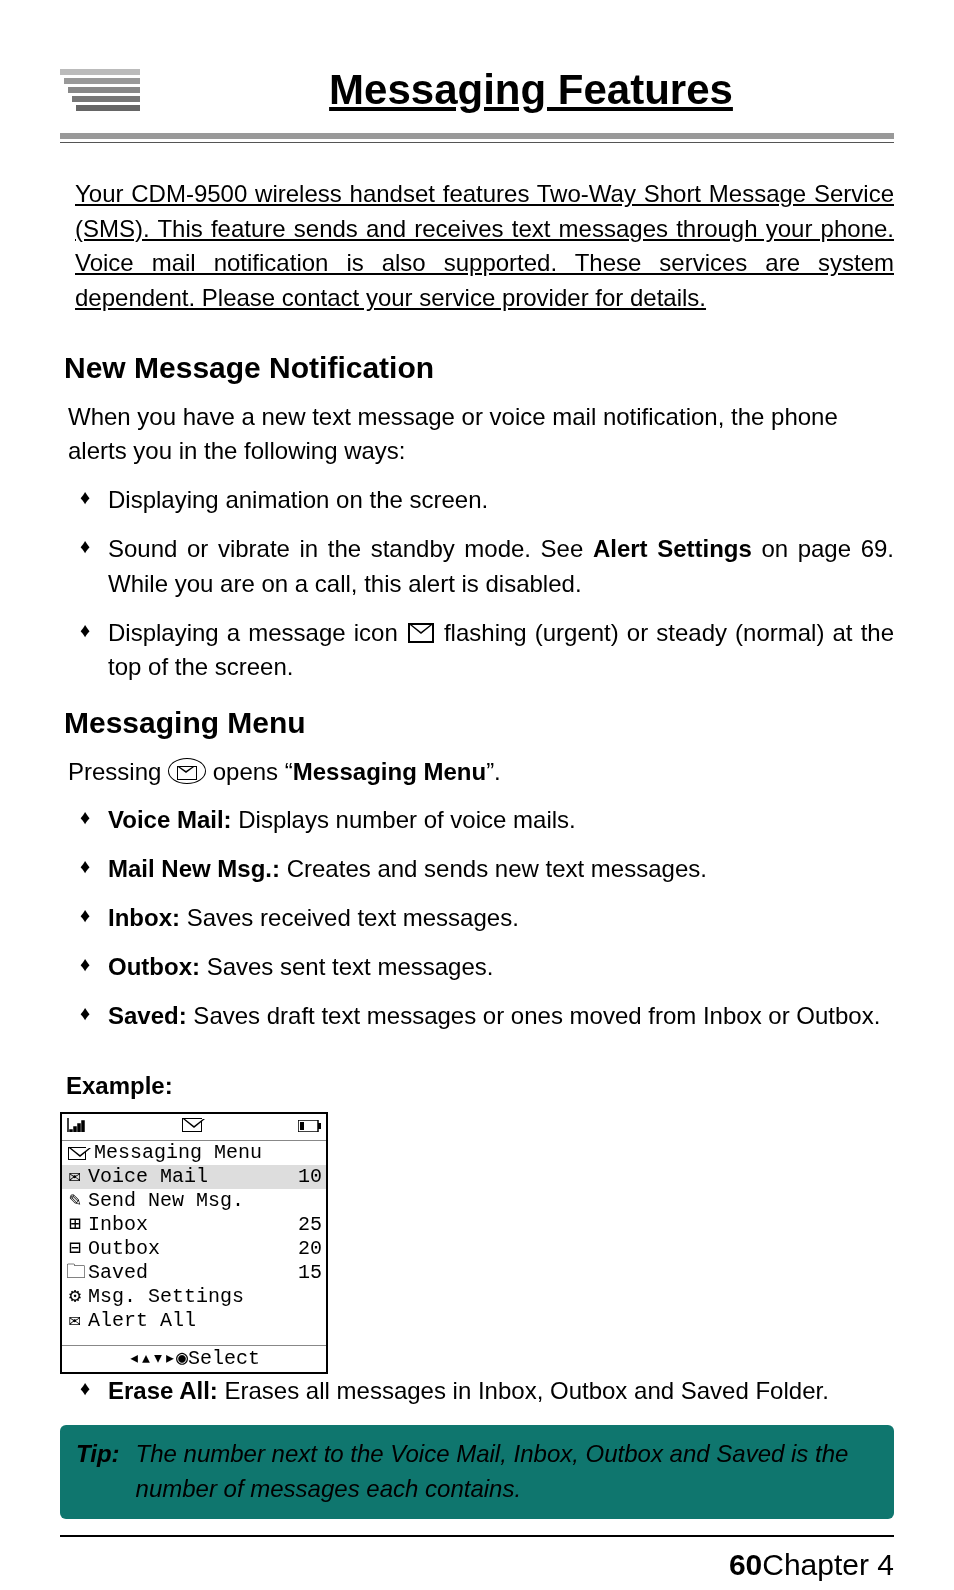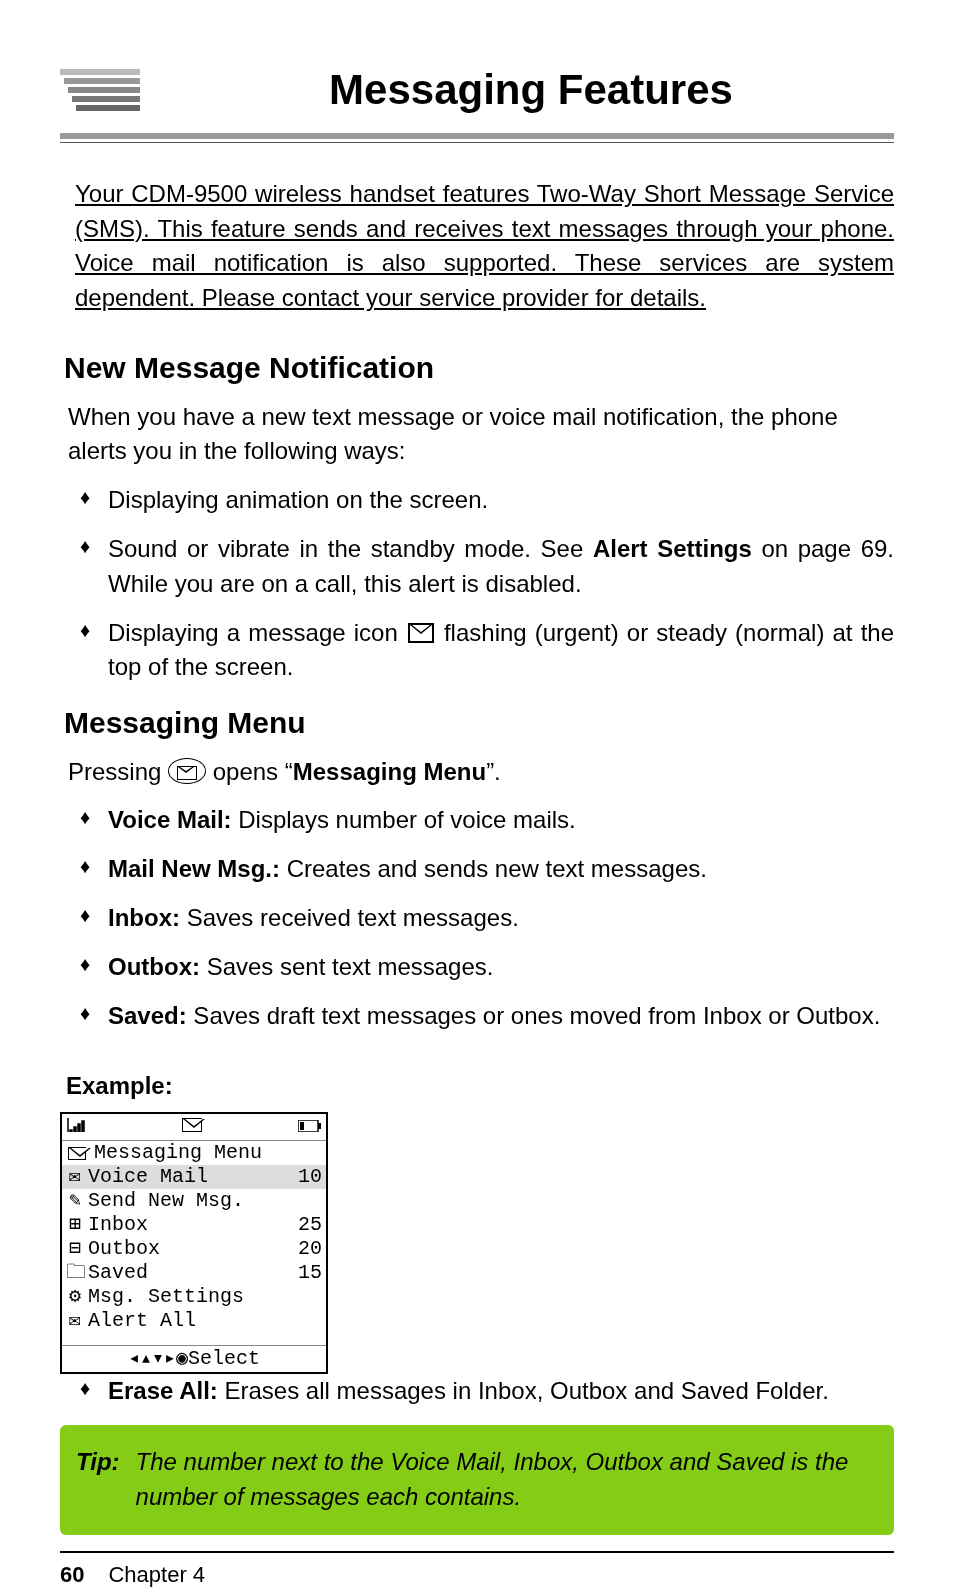--- a/index.html
+++ b/index.html
@@ -12,20 +12,21 @@
     padding: 60px 60px 30px 60px;
     position: relative;
     font-size: 24px;
     line-height: 1.45;
   }
   .header-row {
     display: flex;
     align-items: center;
     gap: 28px;
     margin-bottom: 12px;
+    text-decoration: underline;
   }
   .header-icon-box { }
   .header-bars {
     display: flex;
     flex-direction: column;
     gap: 3px;
   }
   .hbar {
     height: 6px;
     background: #aaa;
@@ -166,39 +167,39 @@
   }
   .phone-row .rl { display: flex; align-items: center; }
   .phone-row .rl .mi { margin-right: 4px; width: 18px; display:inline-block; text-align:center; }
   .phone-softkey {
     border-top: 1px solid #888;
     text-align: center;
     padding: 1px 15px;
     margin-top: 12px;
   }
   .tip-box {
-    background: #84cc16;
+    background: #0f766e;
     border-radius: 6px;
-    padding: 20px 16px;
+    padding: 12px 16px;
     margin: 14px 0 16px 0;
     display: flex;
     gap: 16px;
     font-style: italic;
   }
   .tip-label { font-weight: bold; }
   .footer-rule {
     height: 2px;
     background: #000;
     margin-bottom: 6px;
     margin-top: 8px;
   }
   .footer {
     display: flex;
-    gap: 24px;
-    font-size: 22px;
+    font-size: 30px;
+    justify-content: flex-end;
   }
   .footer .pn { font-weight: bold; }
   
 </style>
 </head>
 <body>
 
 <div class="header-row">
   <div class="header-icon-box">
     <div class="header-bars">

